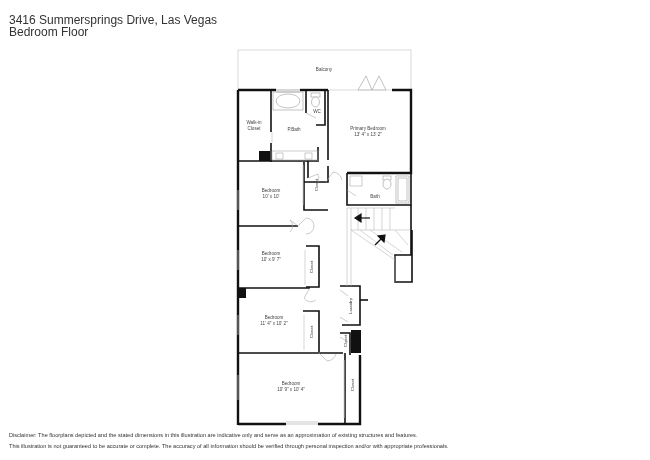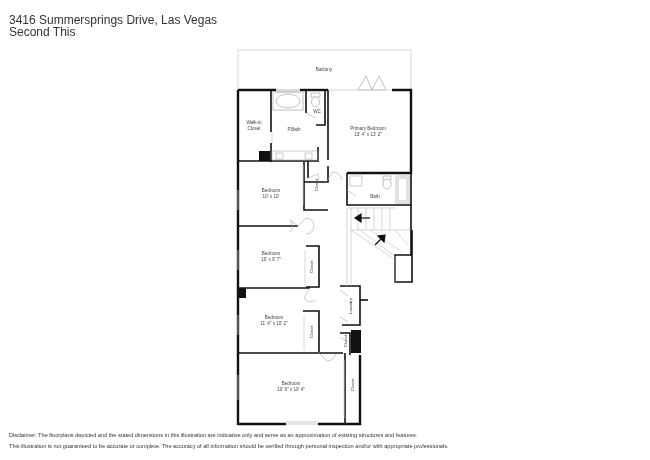--- a/index.html
+++ b/index.html
@@ -11,21 +11,21 @@
     .disc.l1 { top: 432px; }
     .disc.l2 { top: 443px; }
     svg.plan { position: absolute; left: 0; top: 0; }
     .lbl { font-family: "Liberation Sans", sans-serif; font-size: 4.6px; fill: #444; text-anchor: middle; }
     .lbl.v { font-size: 4.4px; }
   </style>
 </head>
 <body>
 
 <div class="hdr addr">3416 Summersprings Drive, Las Vegas</div>
-<div class="hdr floor">Second This</div>
+<div class="hdr floor">Bedroom Floor</div>
 
 <svg class="plan" width="650" height="460" viewBox="0 0 650 460" xmlns="http://www.w3.org/2000/svg">
 
   <g>
     <rect x="238" y="50" width="173" height="40" fill="none" stroke="#cfcfcf" stroke-width="0.8"></rect>
   </g>
 
   <g fill="none" stroke="#111" stroke-width="2.4">
 
     <polyline points="238,90 276,90"></polyline>

